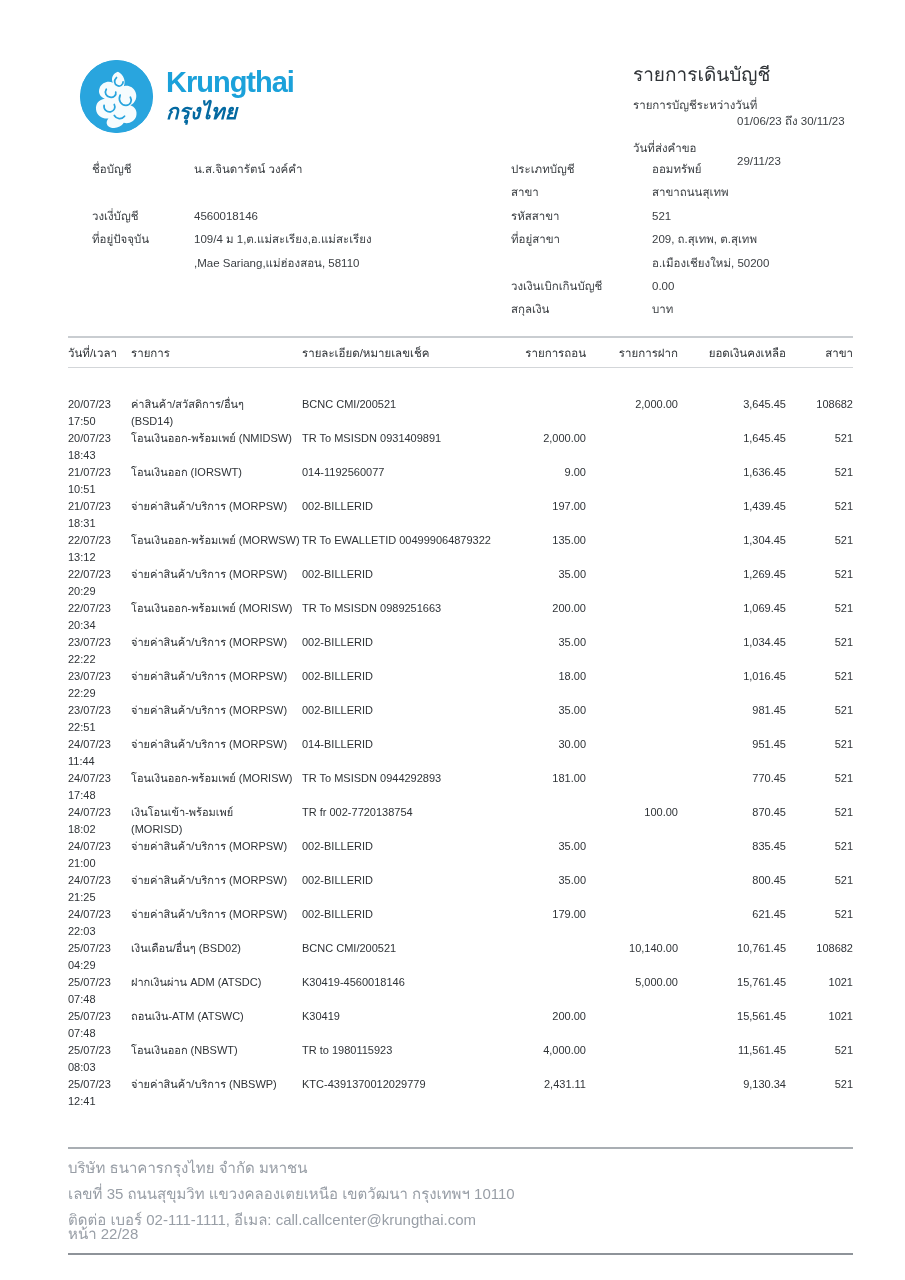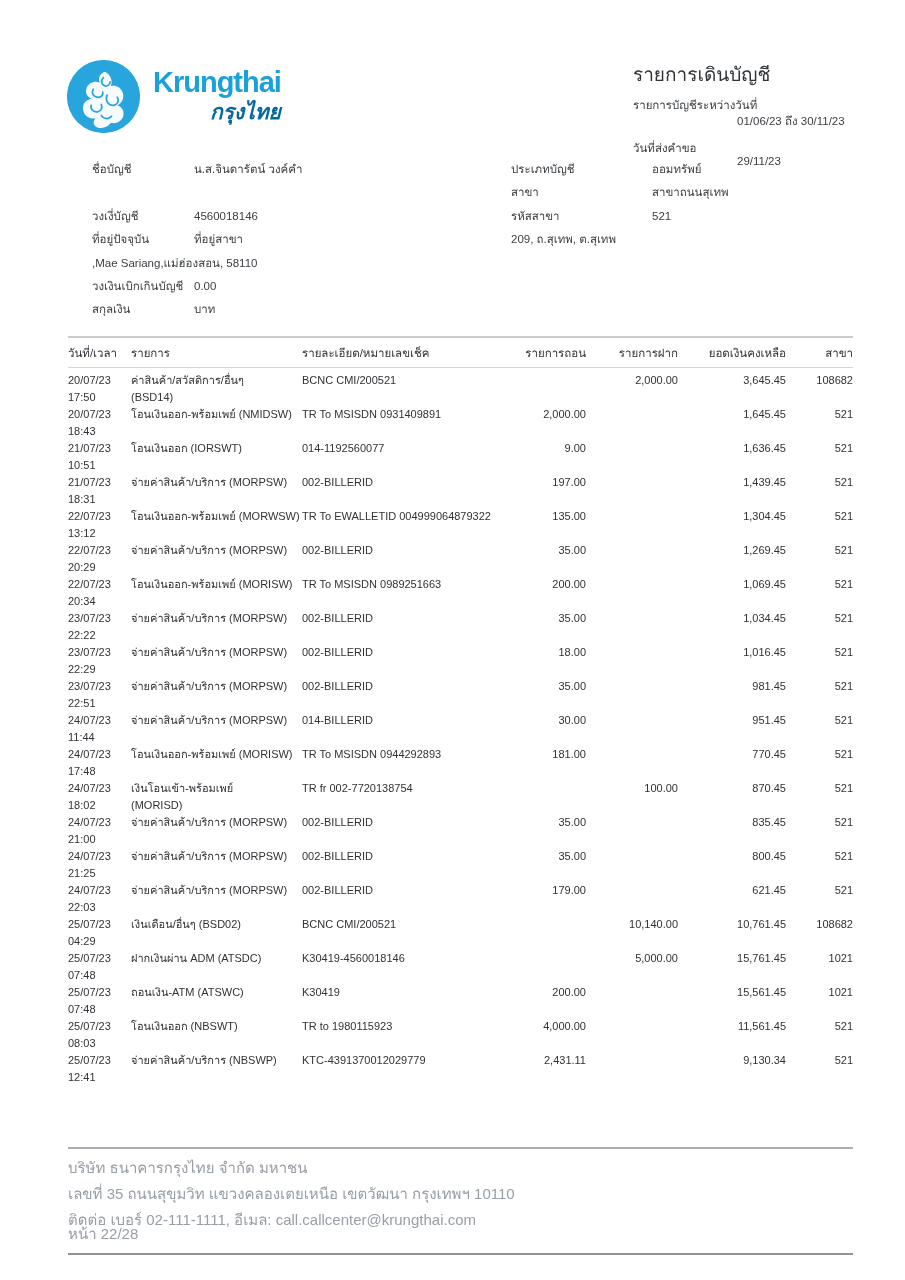--- a/index.html
+++ b/index.html
@@ -7,21 +7,21 @@
   body {
     width:905px; height:1280px;
     font-family:"Liberation Sans", sans-serif;
     color:#33373b;
     position:relative;
     overflow:hidden;
   }
   .page { position:relative; width:905px; height:1280px; background:#fff; }
 
   
-  .logo-row { position:absolute; left:67px; top:60px; display:flex; align-items:flex-start;text-align:right; }
+  .logo-row { position:absolute; left:80px; top:60px; display:flex; align-items:flex-start; }
   .logo-circle {
     width:73px; height:73px; border-radius:50%;
     background:#29a5de; overflow:hidden; flex:0 0 auto;
   }
   .logo-circle svg { width:100%; height:100%; display:block; }
   .wordmark { margin-left:13px; padding-top:8px; }
   .wordmark-en { font-size:29px; font-weight:bold; color:#1ba1da; letter-spacing:-1px; line-height:1; }
   .wordmark-th { font-size:21px; font-weight:bold; color:#0369a1; line-height:1.2; margin-top:2px;font-style:italic; }
 
   .header-right { position:absolute; left:633px; top:64px; width:221px; }
@@ -44,21 +44,21 @@
   
   .table-wrap { position:absolute; left:68px; top:336px; width:785px; }
   .t-grid7 { display:grid; grid-template-columns:63px 171px 172px 112px 92px 108px 67px; }
   .t-head {
     border-top:2px solid #c9cdd1;
     border-bottom:1px solid #d3d6d9;
     height:32px; align-items:center;
     font-size:11.5px; color:#2f3337;
   }
   .t-head .num, .t-row .num { text-align:right; }
-  .t-body { padding-top:4px; }
+  .t-body { padding-top:4px;margin-top:24px; }
   .t-row { min-height:34px; font-size:11px; color:#2f3337; align-items:start; }
   .t-row > div { line-height:17px; white-space:nowrap; }
   .t-row .sub { color:#2f3337; }
 
   
   .footer { position:absolute; left:68px; top:1147px; width:785px; font-size:15px; color:#989ea6; }
   .footer-rule-top { border-top:2px solid #a9aeb3; }
   .footer-line { margin-top:12px; line-height:14px; white-space:nowrap; }
   .footer-last { display:flex; justify-content:space-between;flex-direction:column; }
   .footer-rule-bottom { border-top:2px solid #8e9399; margin-top:12px; }
@@ -108,26 +108,28 @@
     <div class="cell"></div>
     <div class="cell">สาขา</div>
     <div class="cell">สาขาถนนสุเทพ</div>
 
     <div class="cell">วงเงี่บัญชี</div>
     <div class="cell">4560018146</div>
     <div class="cell">รหัสสาขา</div>
     <div class="cell">521</div>
 
     <div class="cell">ที่อยู่ปัจจุบัน</div>
+    <div class="cell">109/4 ม 1,ต.แม่สะเรียง,อ.แม่สะเรียง</div>
     <div class="cell">ที่อยู่สาขา</div>
     <div class="cell">209, ถ.สุเทพ, ต.สุเทพ</div>
 
     <div class="cell"></div>
     <div class="cell">,Mae Sariang,แม่ฮ่องสอน, 58110</div>
     <div class="cell"></div>
+    <div class="cell">อ.เมืองเชียงใหม่,  50200</div>
 
     <div class="cell"></div>
     <div class="cell"></div>
     <div class="cell">วงเงินเบิกเกินบัญชี</div>
     <div class="cell">0.00</div>
 
     <div class="cell"></div>
     <div class="cell"></div>
     <div class="cell">สกุลเงิน</div>
     <div class="cell">บาท</div>

